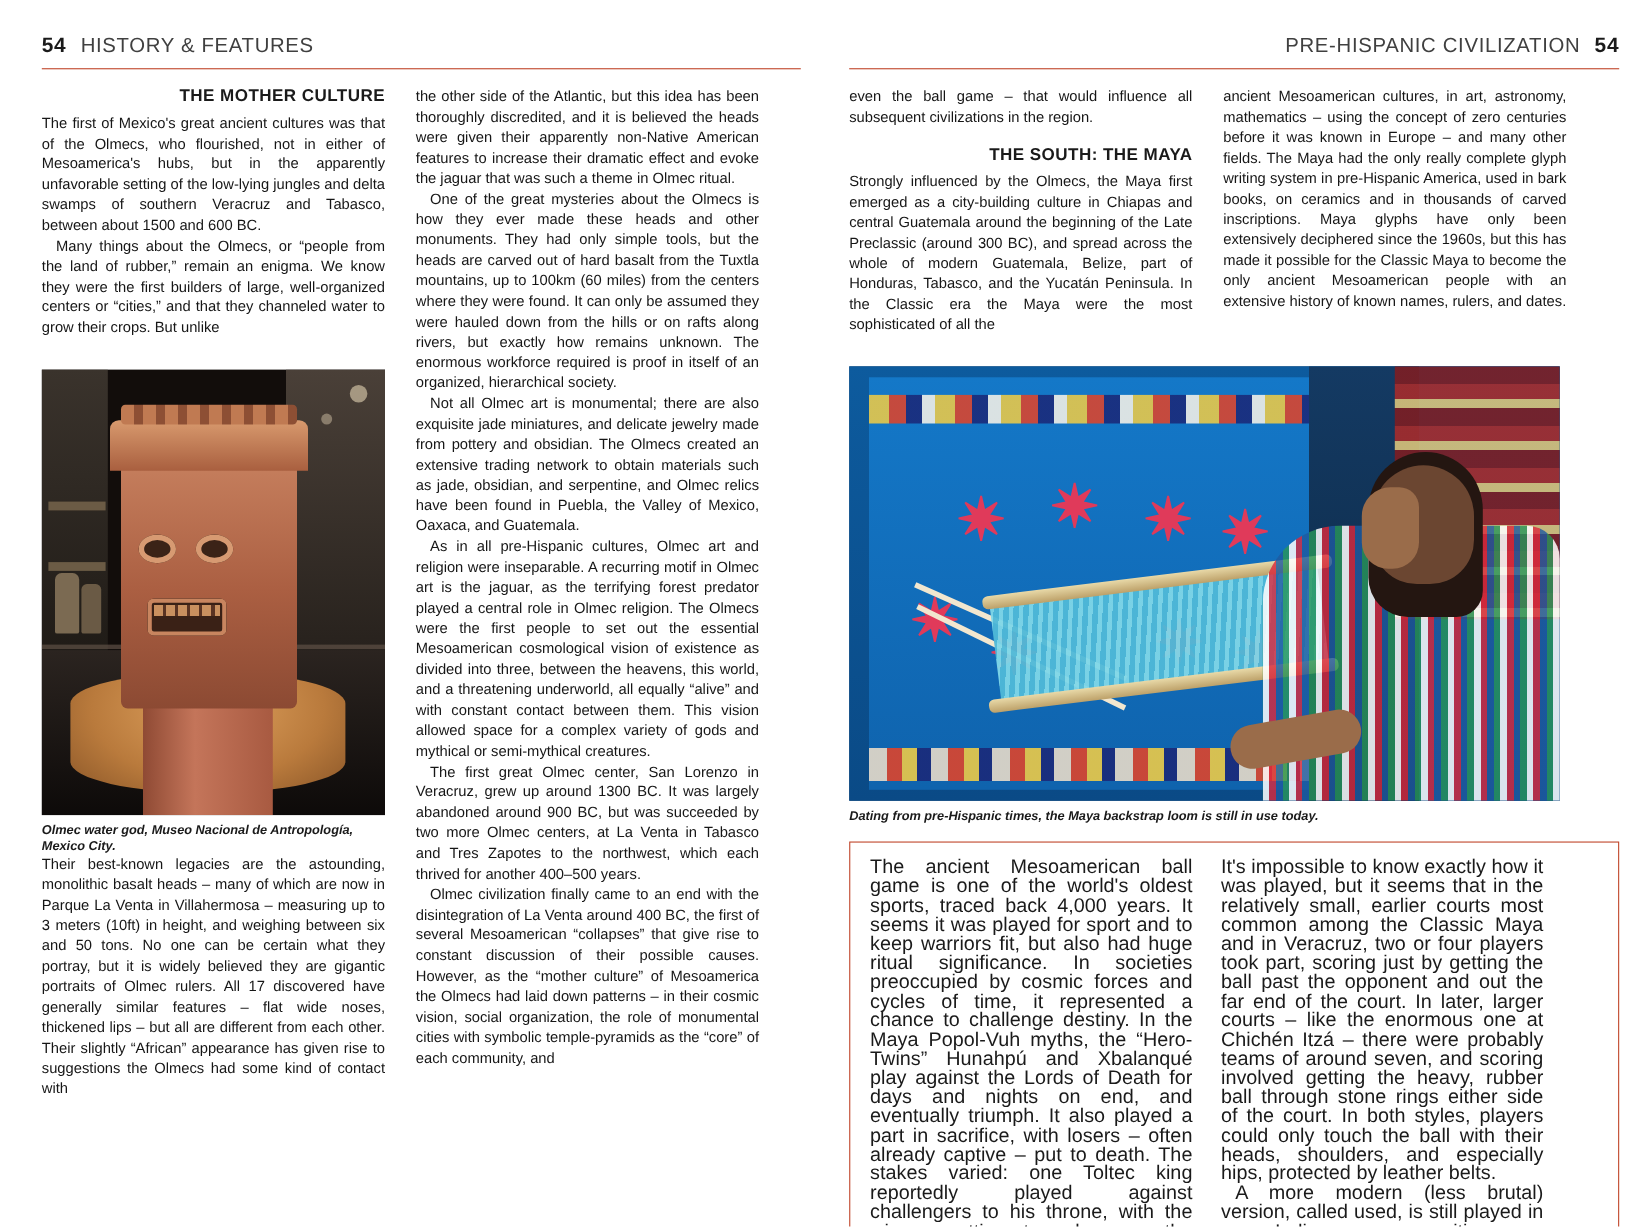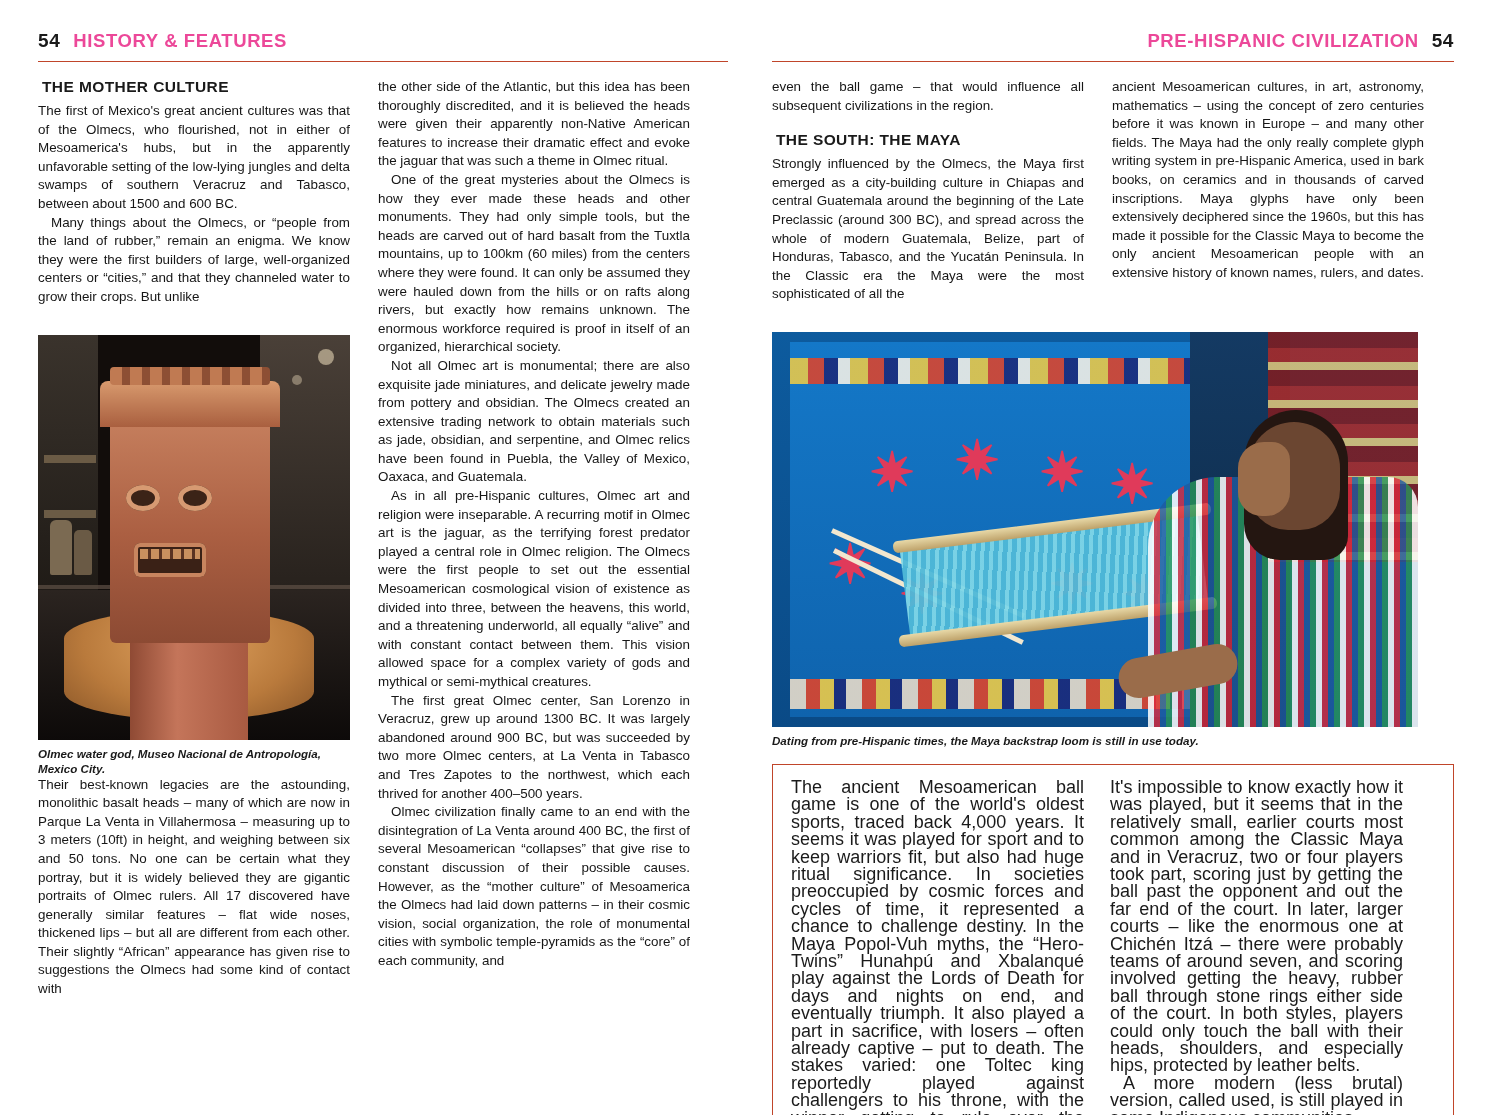--- a/index.html
+++ b/index.html
@@ -7,43 +7,43 @@
   body {
     width:1500px; height:1115px;
     background:#ffffff;
     font-family:"Liberation Sans", sans-serif;
     color:#1a1a1a;
     overflow:hidden;
   }
   .spread { position:relative; width:1500px; height:1115px; display:flex; }
   .page { position:relative; height:1115px; }
   .page-left { width:750px; padding:30px 22px 20px 38px; }
-  .page-right { width:750px; padding:30px 46px 20px 22px; }
+  .page-right { width:750px; padding:30px 28px 20px 22px; }
 
   
   .runhead {
     display:flex; align-items:baseline;
     font-size:18.5px; letter-spacing:0.6px;
     padding-bottom:9px;
   }
   .runhead-left { justify-content:flex-start; }
   .runhead-right { justify-content:flex-end; }
   .folio { font-weight:bold; font-size:19px; }
-  .runhead-title { font-weight:bold; color:#ec4899; }
+  .runhead-title { font-weight:normal; color:#404040; }
   .runhead-left .runhead-title { margin-left:13px; }
   .runhead-right .runhead-title { margin-right:13px; }
   .rule { border-top:1.6px solid #c0452a; margin-bottom:16px; }
 
   
   .cols { display:flex; gap:28px; }
   .col { width:312px; }
 
   h2.section-title {
     font-size:15.5px; font-weight:bold; letter-spacing:0.4px;
-    margin:0 0 6px 4px; text-transform:uppercase;
+    margin:0 0 6px 16px; text-transform:uppercase;text-align:right;
   }
   p.body {
     margin:0; font-size:13.4px; line-height:18.6px;
     text-align:justify; color:#161616;
     -webkit-hyphens:auto; hyphens:auto;
   }
   p.body + p.body { text-indent:13px; }
 
   .figure { margin:28px 0 0 0;font-weight:bold; }
   .caption {

